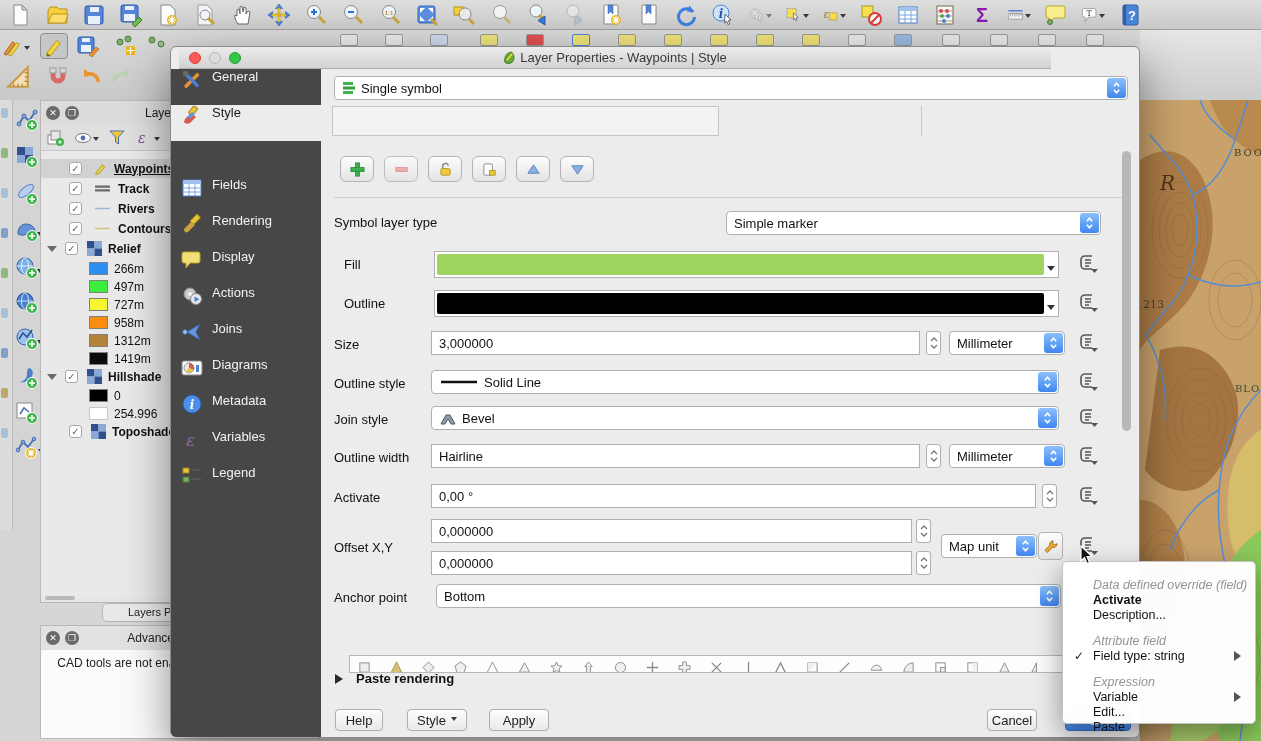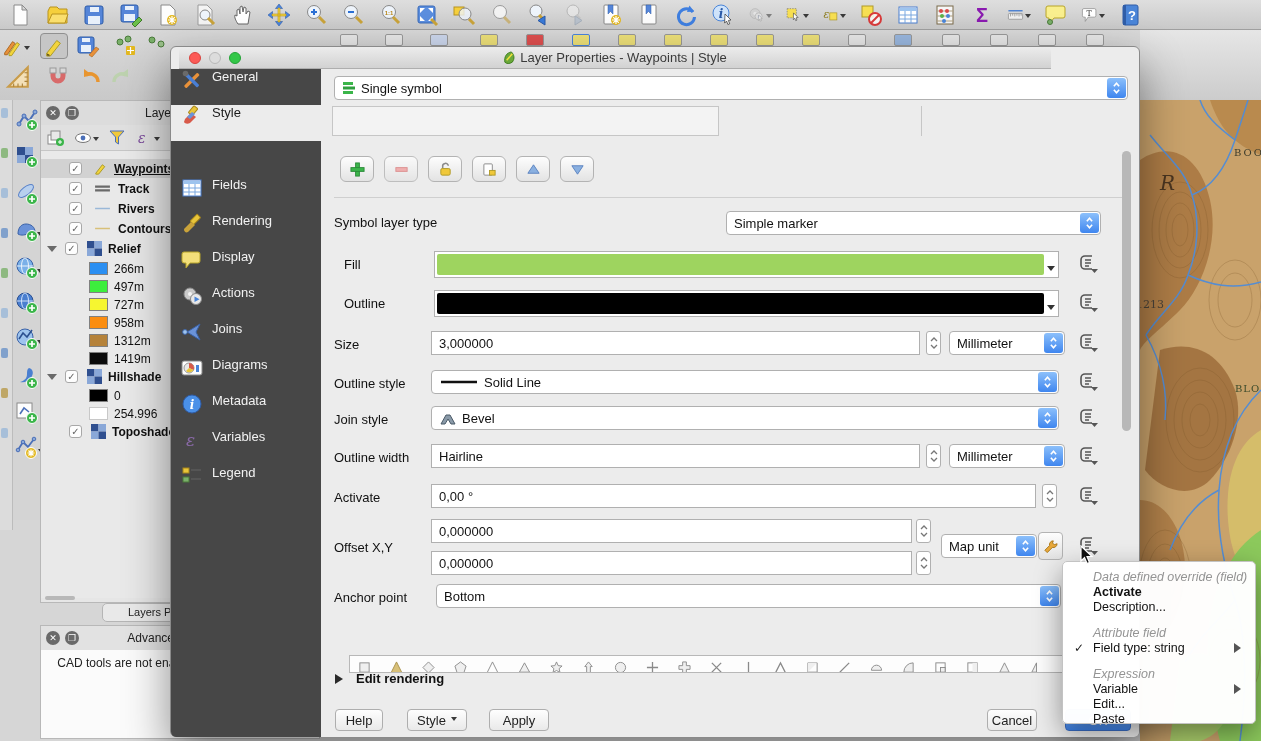--- a/index.html
+++ b/index.html
@@ -57,21 +57,21 @@
 .spin{position:absolute;width:15px;height:24px;background:#fff;border:1px solid #b0b0b0;border-radius:3px;display:flex;flex-direction:column;align-items:center;justify-content:center;gap:2px}
 .lab{position:absolute;font-size:13px;color:#111;white-space:nowrap}
 .dd{position:absolute;width:24px;height:22px}
 .sbtn{position:absolute;width:34px;height:26px;background:linear-gradient(#fdfdfd,#e3e3e3);border:1px solid #b3b3b3;border-radius:6px;display:flex;align-items:center;justify-content:center}
 .hr{position:absolute;height:1px;background:#cfcfcf}
 .btn{position:absolute;height:22px;background:linear-gradient(#fefefe,#e9e9e9);border:1px solid #aeaeae;border-radius:4px;font-size:13px;color:#222;display:flex;align-items:center;justify-content:center;gap:4px}
 .okbtn{background:linear-gradient(#7fb3f9,#3f86ef);color:#fff;border-color:#3a6fc8}
 .shapes{position:absolute;background:#fdfdfd;border:1px solid #b8b8b8;overflow:hidden;display:flex;gap:19px;padding:5px 8px 0 8px}
 .thumb{position:absolute;width:9px;border-radius:5px;background:#b8b8b8}
 
-.menu{left:1062px;top:561px;width:194px;height:163px;background:rgba(255,255,255,.98);border:1px solid #c3c3c3;border-radius:5px;box-shadow:0 10px 28px rgba(0,0,0,.4);padding-top:8px;z-index:40}
+.menu{left:1062px;top:561px;width:194px;height:163px;background:rgba(255,255,255,.98);border:1px solid #c3c3c3;border-radius:5px;box-shadow:0 10px 28px rgba(0,0,0,.4);padding-top:16px;z-index:40}
 .mi{position:relative;height:15px;line-height:15px;padding-left:30px;font-size:12.5px;color:#111;white-space:nowrap}
 .mh{font-style:italic;color:#949494}
 .gap{height:11px}
 .chk{position:absolute;left:11px;top:0;font-size:12px;color:#222}
 .subarr{position:absolute;right:9px;top:2px;width:0;height:0;border:5px solid transparent;border-left:7px solid #555}
 .cursor{left:1080px;top:545px;z-index:60}
 </style>
 </head>
 <body>
 
@@ -1162,21 +1162,21 @@
       <svg viewBox="0 0 14 14" width="13" height="13">
           <path d="M2 12L7 2l5 10z" fill="#efefef" stroke="#8a8a8a"></path>
         </svg>
       <svg viewBox="0 0 14 14" width="13" height="13">
           <path d="M2 12L7 2v10z" fill="#efefef" stroke="#8a8a8a"></path>
         </svg>
     </div>
 
     <div class="abs" style="left:14px;top:602px;display:flex;align-items:center;gap:8px">
       <span style="width:0;height:0;border:5px solid transparent;border-left:8px solid #2a2a2a"></span>
-      <span style="font-weight:bold;font-size:13px">Edit rendering</span>
+      <span style="font-weight:bold;font-size:13px">Paste rendering</span>
     </div>
 
     <div class="thumb" style="left:801px;top:82px;height:280px"></div>
 
     <div class="btn" style="left:14px;top:640px;width:48px">
         <span>Help</span>
       </div>
     <div class="btn" style="left:86px;top:640px;width:60px">
         <span>Style</span>
         <span class="caret" style="margin-top:0"></span>

